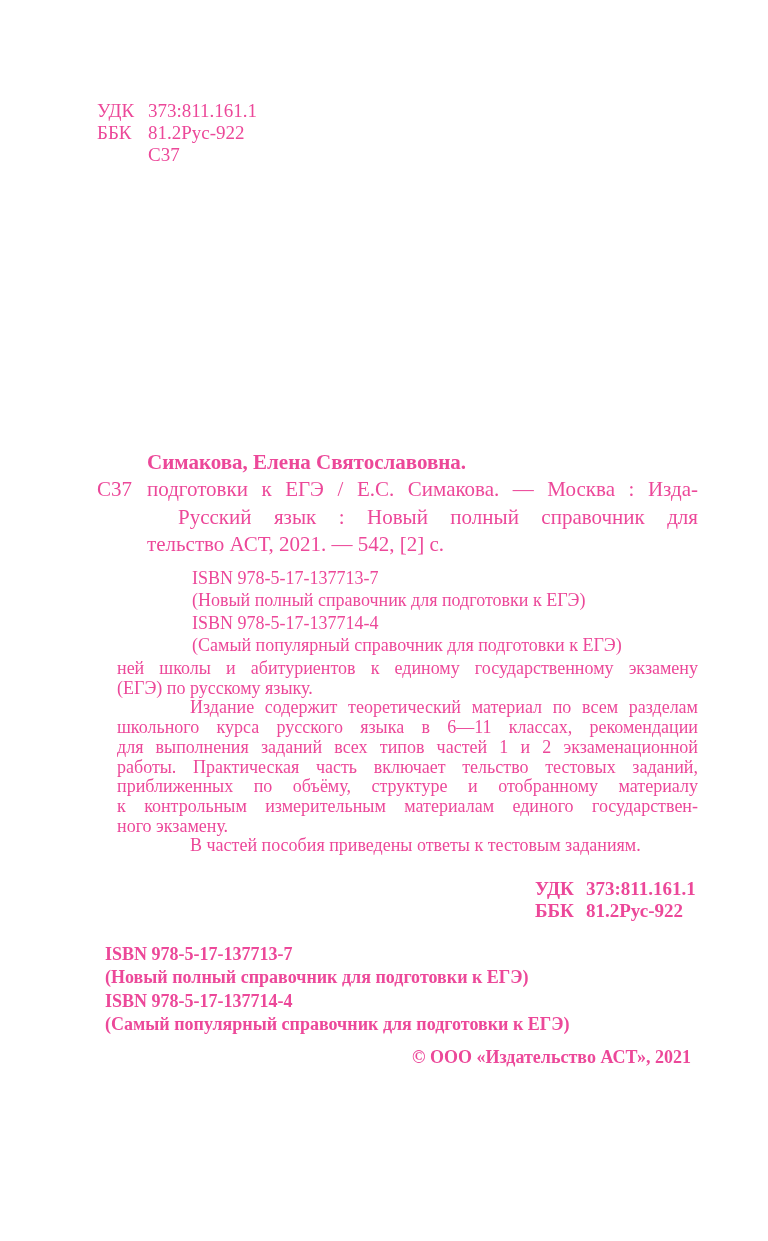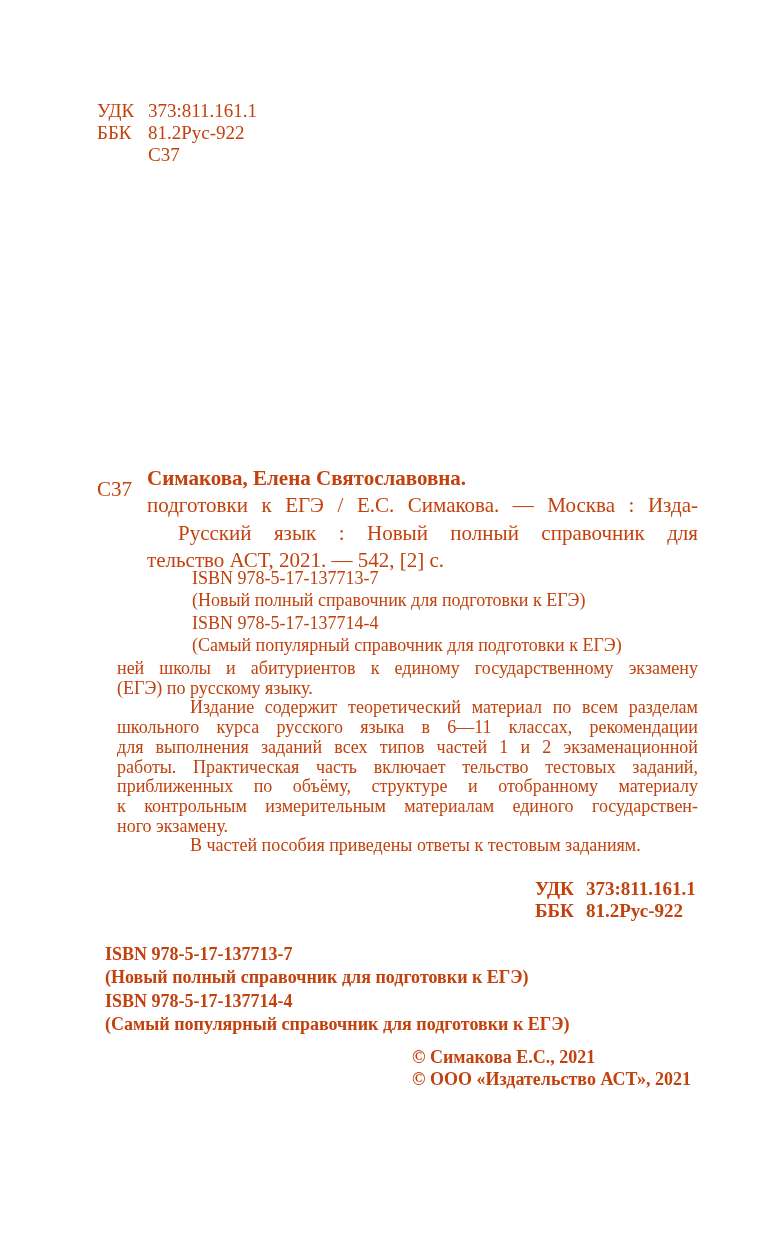--- a/index.html
+++ b/index.html
@@ -1,34 +1,34 @@
 <!DOCTYPE html>
 <html><head>
 <meta charset="utf-8">
 <style>
   html, body { margin: 0; padding: 0; background: #ffffff; }
   .page {
     position: relative;
     width: 768px;
     height: 1241px;
     background: #ffffff;
-    color: #c2410c;
+    color: #ec4899;
     font-family: "Liberation Serif", "DejaVu Serif", serif;
     overflow: hidden;
   }
   .abs { position: absolute; }
 
   
   .top-codes { left: 97px; top: 100px; font-size: 19px; line-height: 22px; }
   .code-lbl { display: inline-block; width: 51px; }
 
   
   .cat-code { left: 97px; top: 477px; font-size: 21px; }
   .catalog { left: 147px; top: 449px; width: 551px; font-size: 21px; line-height: 27.4px; }
-  .catalog .author { font-weight: bold; margin-top: 16px; }
+  .catalog .author { font-weight: bold; }
   .cat-line.ind1 { padding-left: 31px; }
 
   .j { text-align: justify; text-align-last: justify; }
 
   
   .isbn-top { left: 192px; top: 567px; font-size: 18px; line-height: 22.4px; }
 
   
   .annotation { left: 117px; top: 659px; width: 581px; font-size: 18px; line-height: 19.7px; }
   .annotation .ind { padding-left: 73px; }
@@ -98,17 +98,16 @@
   </div>
 
   <div class="abs isbn-bottom">
     <div>ISBN 978-5-17-137713-7</div>
     <div>(Новый полный справочник для подготовки к ЕГЭ)</div>
     <div>ISBN 978-5-17-137714-4</div>
     <div>(Самый популярный справочник для подготовки к ЕГЭ)</div>
   </div>
 
   <div class="abs copyright">
-    <div>© Симакова Е.С., 2021</div>
     <div>© ООО «Издательство АСТ», 2021</div>
   </div>
 
 </div>
 
 </body></html>

